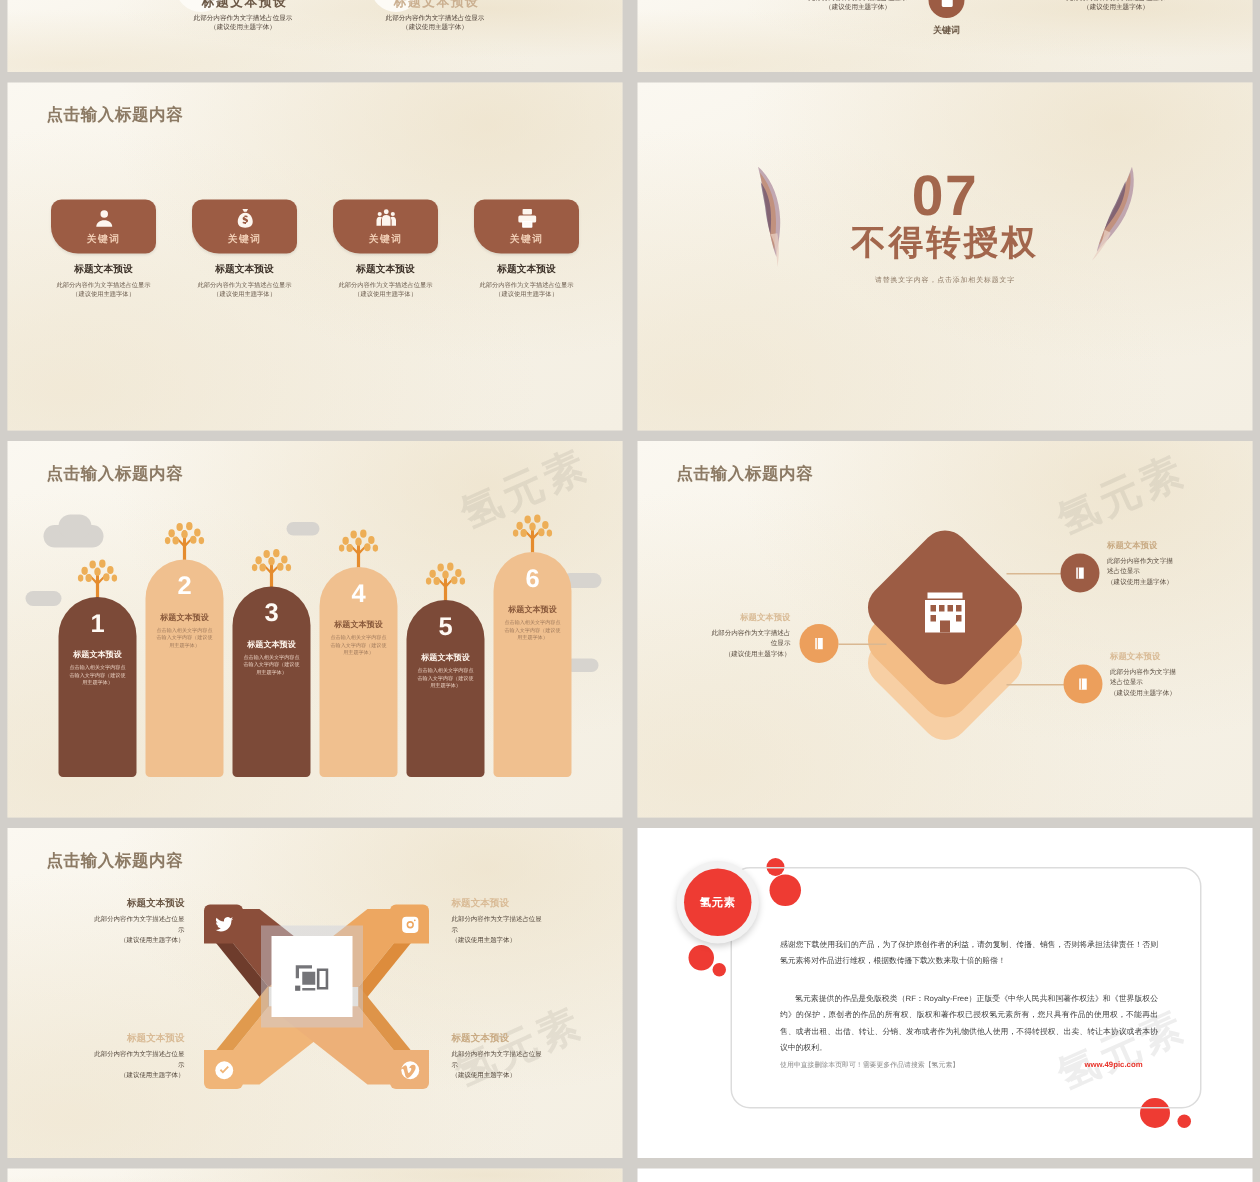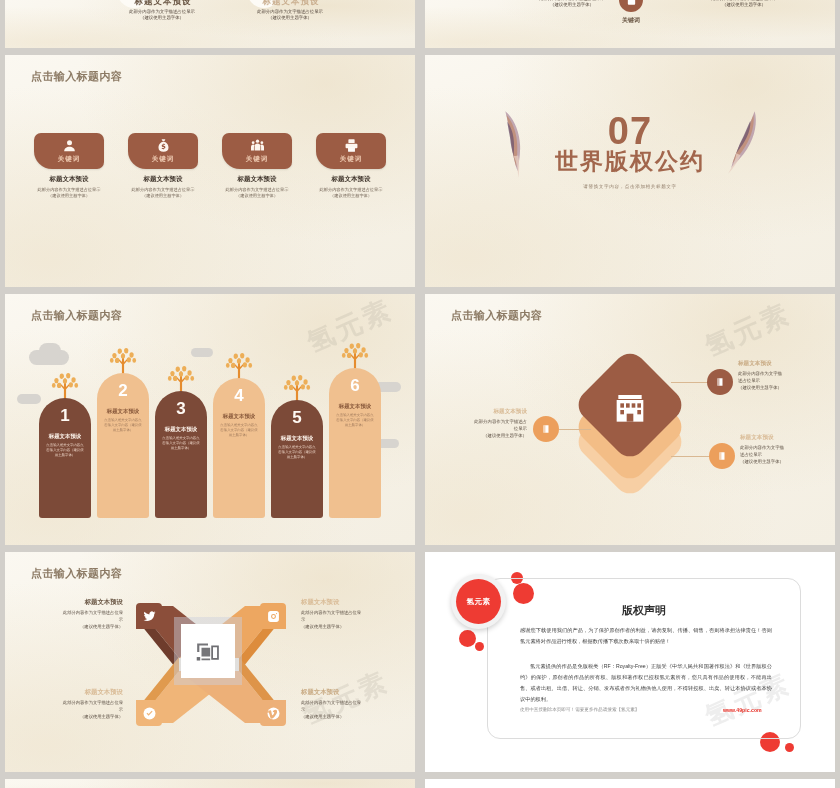--- a/index.html
+++ b/index.html
@@ -199,21 +199,21 @@
       <path d="M12 74c2 10 0 22-3 34 5-10 9-22 10-33z" fill="#e8cfc1" opacity=".75"></path>
     </svg>
     <svg class="feather r" viewBox="0 0 40 120">
       <path d="M20 4c9 14 12 36 6 58-4 15-11 26-15 36-1-14 1-30 4-46C18 36 19 18 20 4z" fill="#b79aa8" opacity=".85"></path>
       <path d="M20 10c6 14 7 32 2 50-3 12-8 22-11 31 0-12 1-26 4-40 2-14 4-28 5-41z" fill="#c08c72" opacity=".8"></path>
       <path d="M18 20c3 8 4 20 1 32-2 9-5 16-7 22 0-9 1-19 3-29 1-9 2-18 3-25z" fill="#6e5570" opacity=".75"></path>
       <path d="M12 74c2 10 0 22-3 34 5-10 9-22 10-33z" fill="#e8cfc1" opacity=".75"></path>
     </svg>
     <div class="sec-wrap">
       <div class="sec-num">07</div>
-      <div class="sec-h">世界版权公约</div>
+      <div class="sec-h">不得转授权</div>
       <div class="sec-sub">请替换文字内容，点击添加相关标题文字</div>
     </div>
   </div>
 
   <div class="slide">
     <div class="sl-title">点击输入标题内容</div>
     <div class="cloud" style="left:24px;top:56px;width:40px;height:15px;"></div>
     <div class="cloud" style="left:34px;top:49px;width:22px;height:16px;border-radius:11px;"></div>
     <div class="cloud" style="left:12px;top:100px;width:24px;height:10px;"></div>
     <div class="cloud" style="left:186px;top:54px;width:22px;height:9px;"></div>
@@ -478,21 +478,20 @@
     <div class="wm" style="left:278px;top:130px;color:rgba(170,170,170,.20);">氢元素</div>
 
     <div class="dot" style="left:86px;top:20px;width:12px;height:12px;"></div>
     <div class="dot" style="left:88px;top:31px;width:21px;height:21px;"></div>
     <div class="dot" style="left:34px;top:78px;width:17px;height:17px;"></div>
     <div class="dot" style="left:50px;top:90px;width:9px;height:9px;"></div>
     <div class="dot" style="left:335px;top:180px;width:20px;height:20px;"></div>
     <div class="dot" style="left:360px;top:191px;width:9px;height:9px;"></div>
 
     <div class="cp-box">
-      <div class="cp-title">版权声明</div>
       <div class="cp-p" style="left:32px;right:28px;top:46px;">感谢您下载使用我们的产品，为了保护原创作者的利益，请勿复制、传播、销售，否则将承担法律责任！否则氢元素将对作品进行维权，根据数传播下载次数来取十倍的赔偿！</div>
       <div class="cp-p" style="left:32px;right:28px;top:82px;text-indent:10px;">氢元素提供的作品是免版税类（RF：Royalty-Free）正版受《中华人民共和国著作权法》和《世界版权公约》的保护，原创者的作品的所有权、版权和著作权已授权氢元素所有，您只具有作品的使用权，不能再出售、或者出租、出借、转让、分销、发布或者作为礼物供他人使用，不得转授权、出卖、转让本协议或者本协议中的权利。</div>
       <div class="cp-foot" style="left:32px;bottom:26px;">使用中直接删除本页即可！需要更多作品请搜索【氢元素】</div>
       <div class="cp-url" style="left:235px;bottom:25px;">www.49pic.com</div>
     </div>
 
     <div class="logo-ring">
       <div class="logo-in">氢元素</div>
     </div>
   </div>

